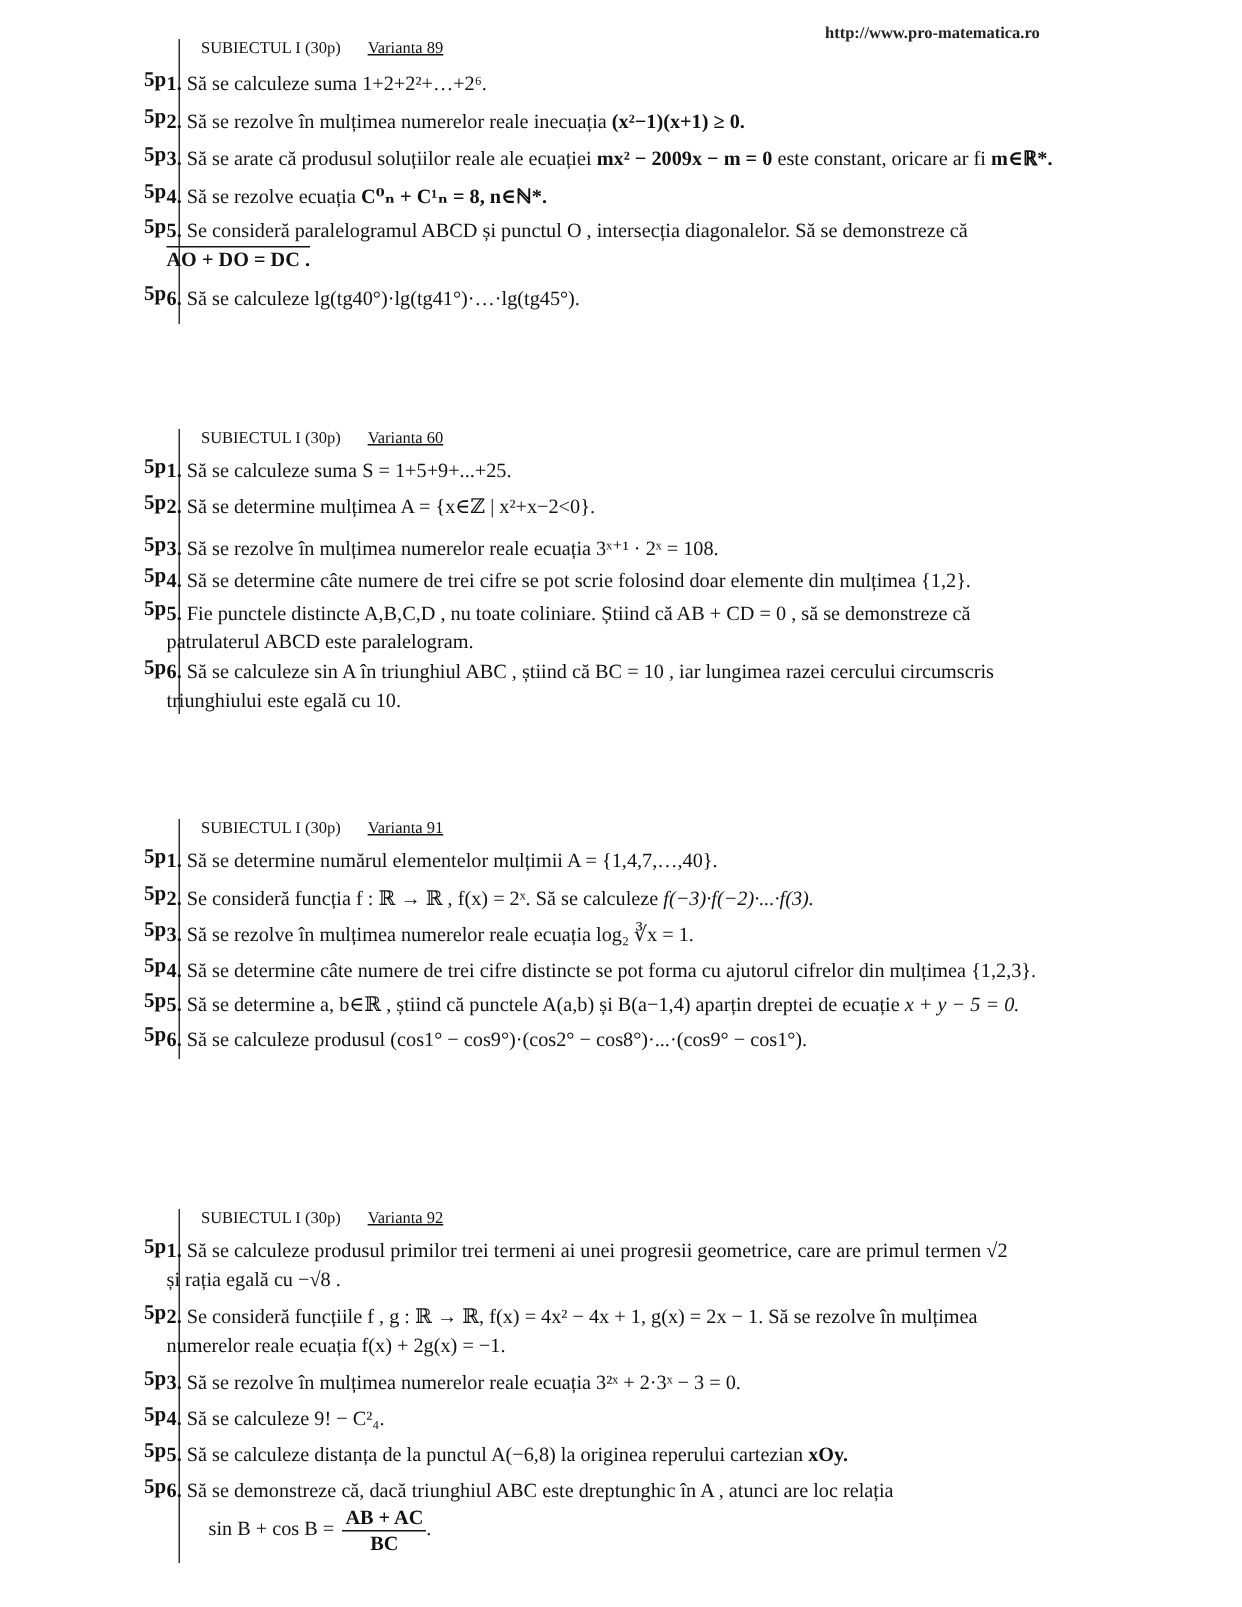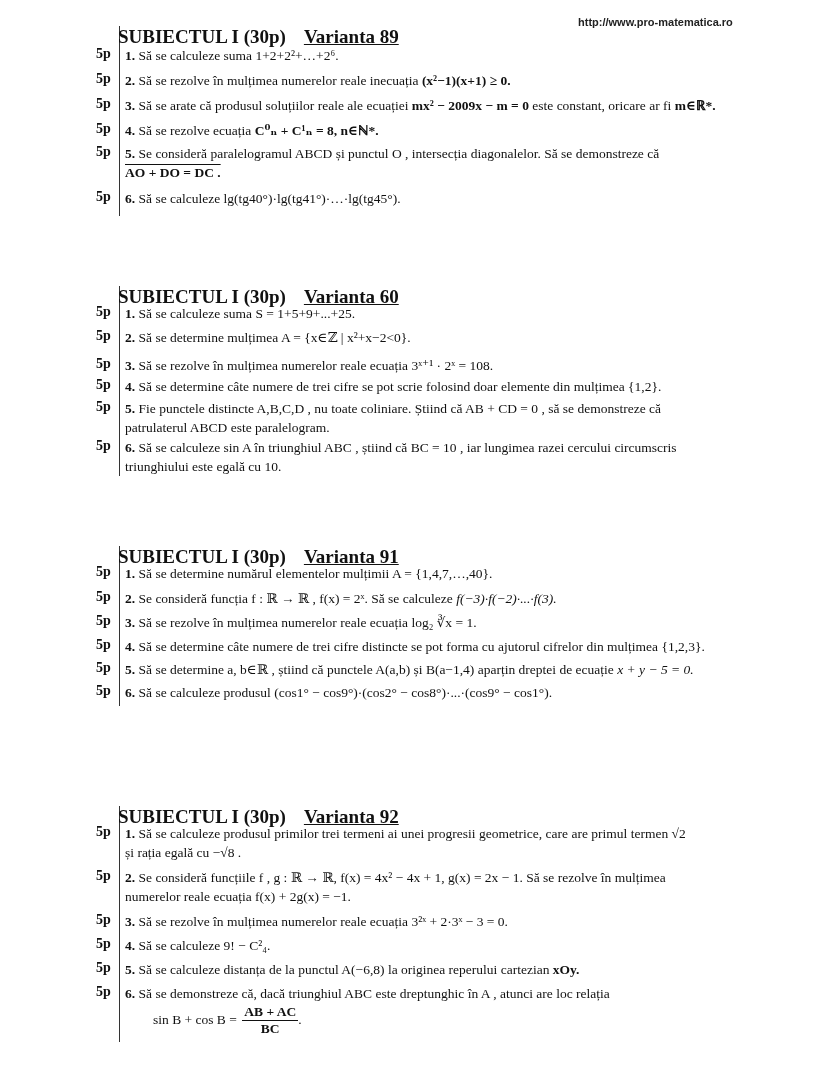--- a/index.html
+++ b/index.html
@@ -1,26 +1,26 @@
 <!DOCTYPE html>
 <html><head>
 <meta charset="utf-8">
 <style>
   html, body { margin:0; padding:0; background:#ffffff; }
   body { width:828px; height:1071px; position:relative; overflow:hidden;
          font-family:"Liberation Serif", "DejaVu Serif", serif; color:#111; }
-  .url { position:absolute; left:578px; top:16px; font-family:Liberation Sans, sans-serif;
+  .url { position:absolute; left:550px; top:16px; font-family:Liberation Serif, serif;
          font-size:11px; font-weight:bold; color:#222; }
   .section { position:absolute; left:92px; width:720px; }
   .vline { position:absolute; left:27px; width:1px; background:#333; }
-  .title-row { position:absolute; left:26px; font-size:19px; font-weight:bold; white-space:nowrap; }
+  .title-row { position:absolute; left:42px; font-size:11px; font-weight:normal; white-space:nowrap; }
   .variant { margin-left:18px; text-decoration:underline; }
   .item { position:absolute; left:0; width:720px; }
   .pts { position:absolute; left:4px; font-weight:bold; font-size:14px; }
-  .txt { position:absolute; left:33px; font-size:13.5px; line-height:19px; white-space:nowrap; }
+  .txt { position:absolute; left:19px; font-size:13.5px; line-height:19px; white-space:nowrap; }
   .num { font-weight:bold; }
   .m { font-family:"Liberation Serif","DejaVu Serif",serif; }
   .b { font-weight:bold; }
   .ov { text-decoration:overline; }
   .frac { display:inline-block; vertical-align:middle; text-align:center; font-weight:bold; margin-left:2px; }
   .frac span { display:block; line-height:16px; padding:0 2px; }
   .frac .n { border-bottom:1px solid #111; }
 </style>
 </head>
 <body>

